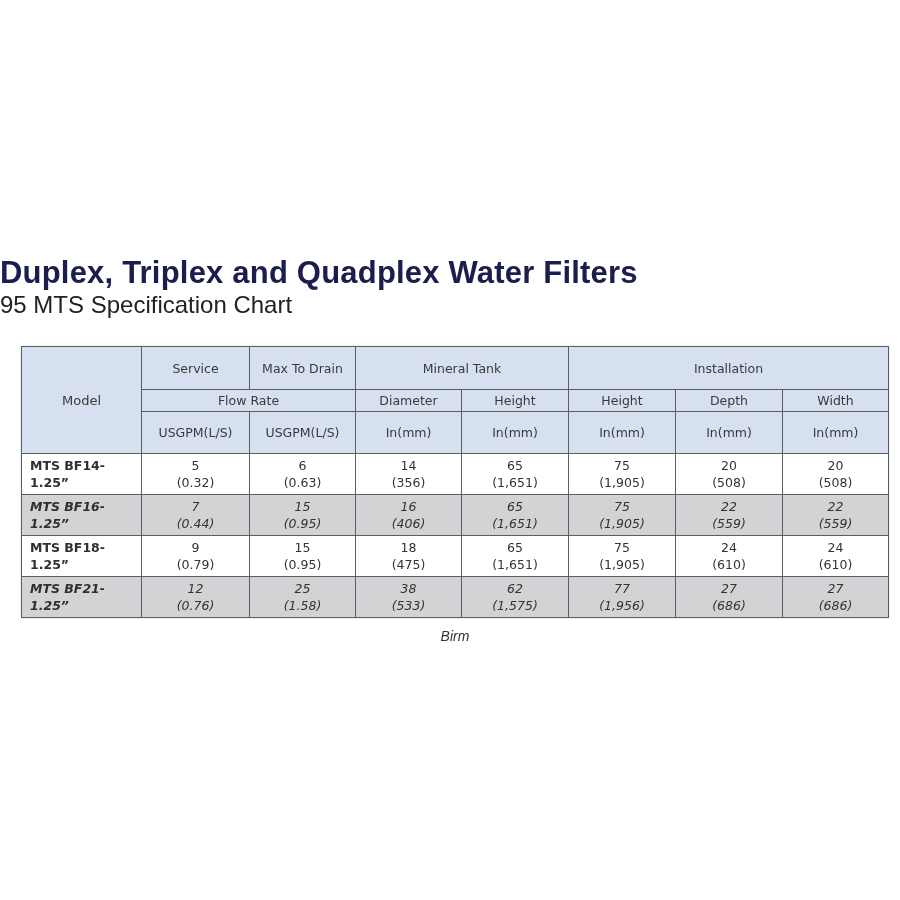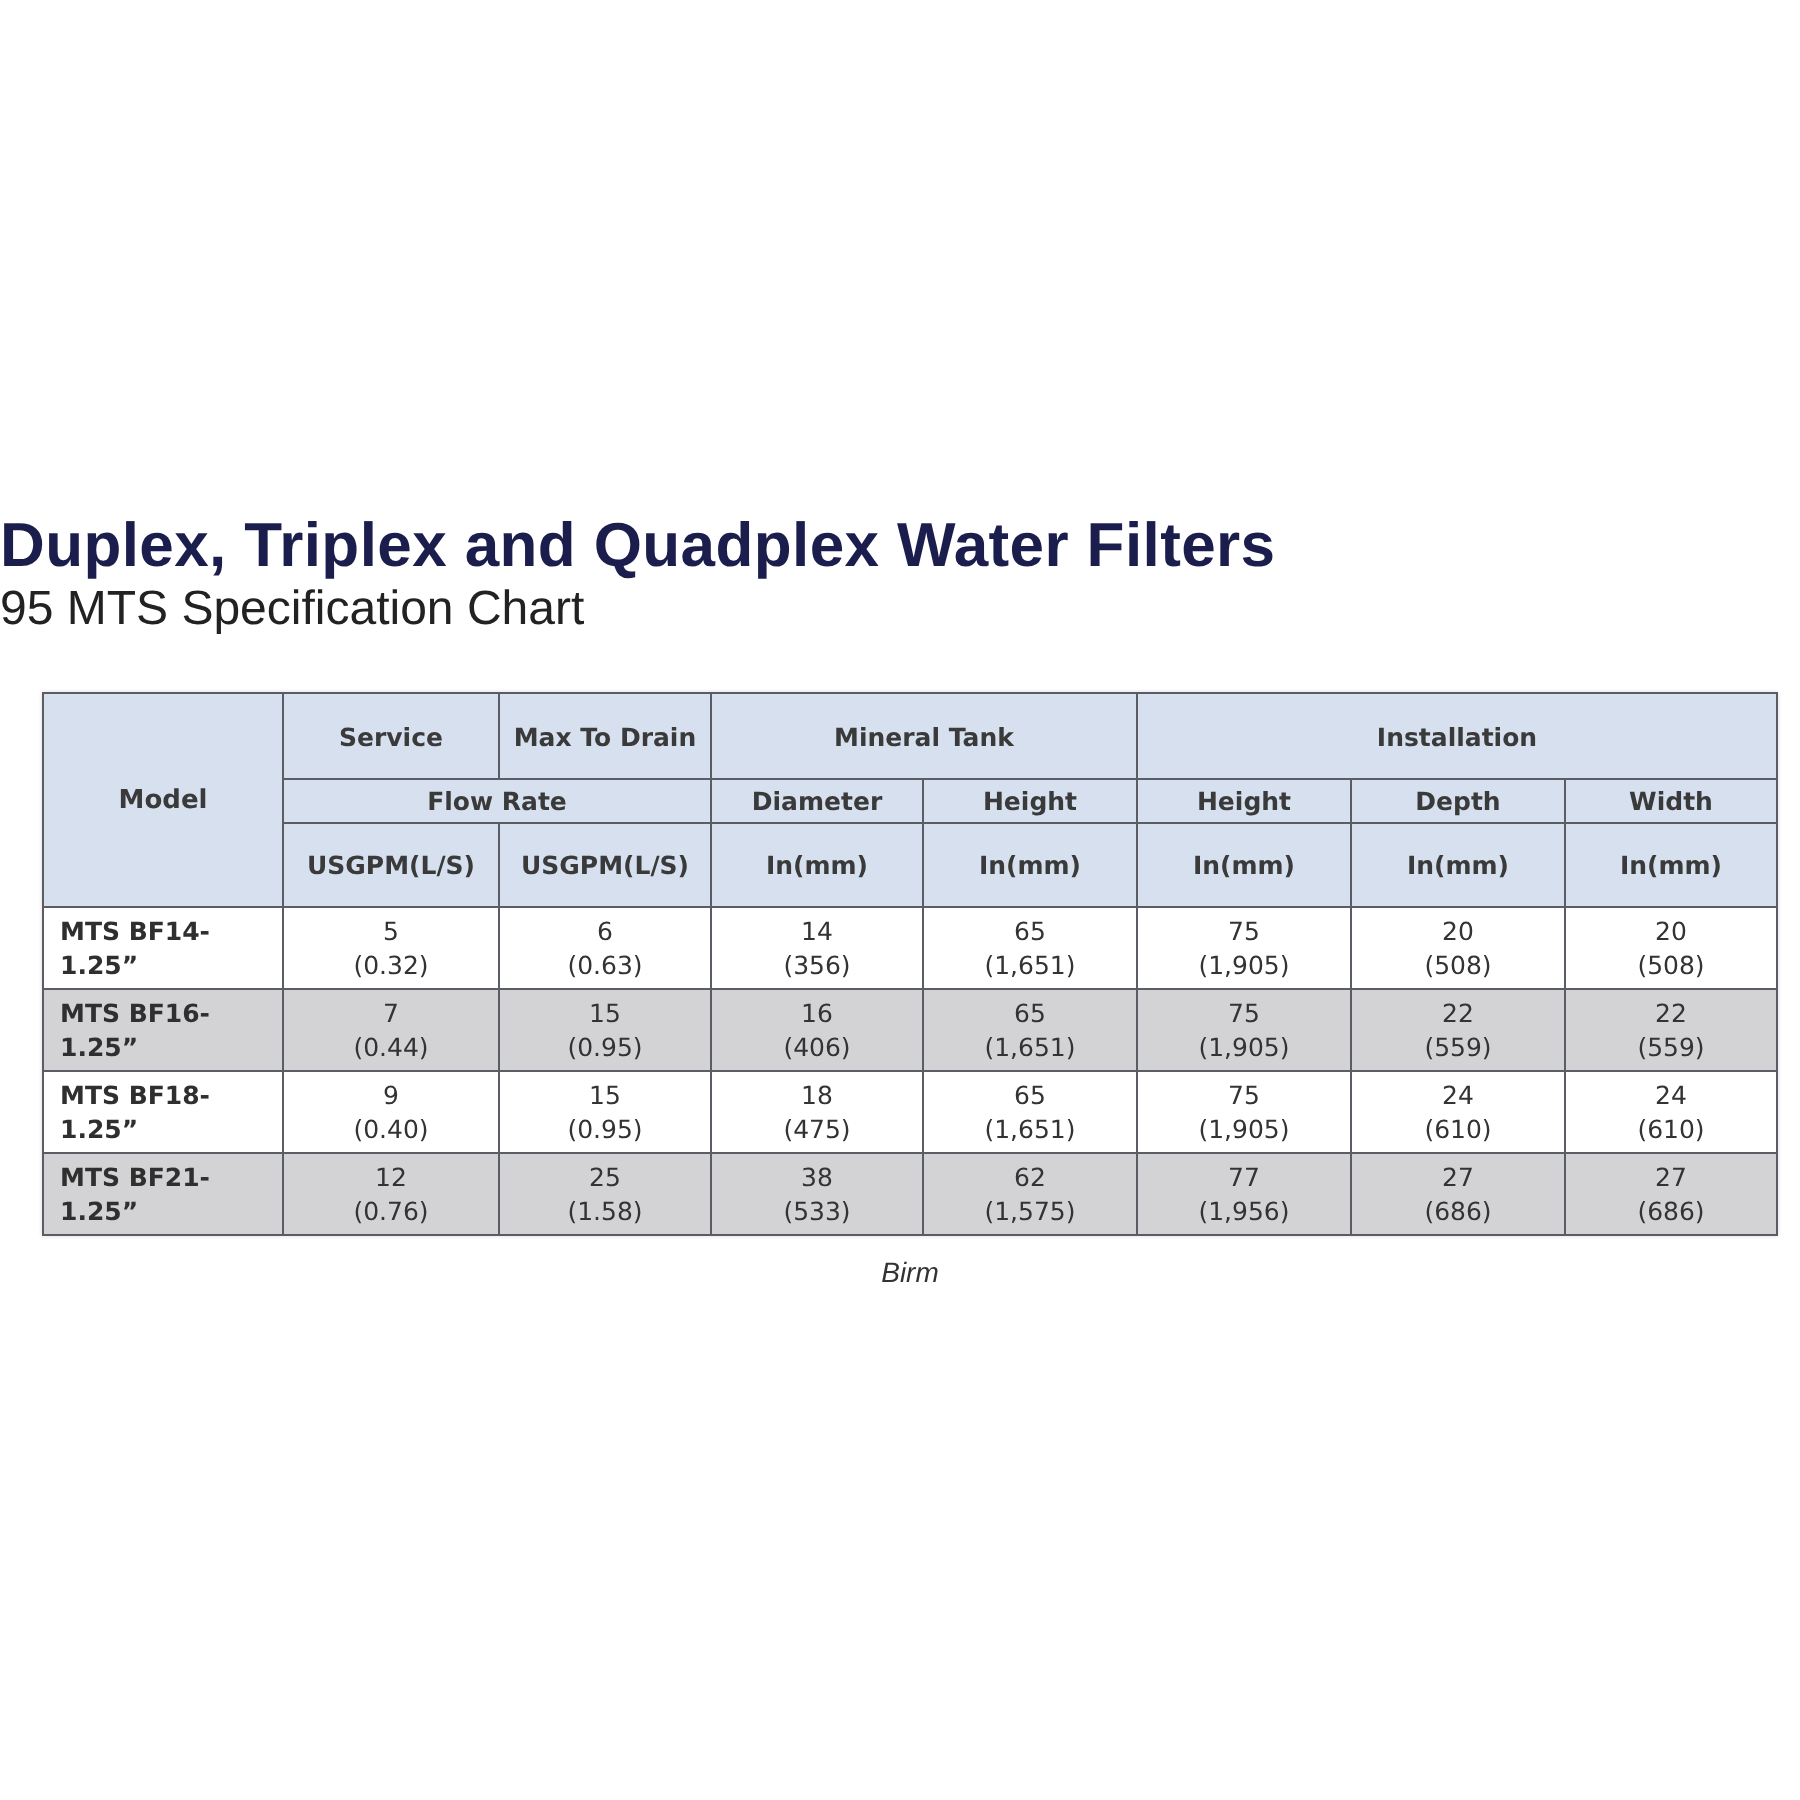--- a/index.html
+++ b/index.html
@@ -49,29 +49,29 @@
     }
     .spec-table td, .spec-table th {
       border: 1.5px solid #5a5e64;
       text-align: center;
       vertical-align: middle;
       padding: 0;
       line-height: 17px;
     }
     .spec-table th {
       background: #d6e0ef;
-      font-weight: bold;
+      font-weight: normal;
       color: #3a3a3a;
       font-size: 12.5px;
     }
     .spec-table th.model-h {
       font-size: 13px;
     }
     .row-odd td { background: #ffffff; }
-    .row-even td { background: #d3d3d5; }
+    .row-even td { background: #d3d3d5; font-style: italic; }
     .spec-table td.model {
       font-weight: bold;
       font-size: 12.5px;
       text-align: left;
       padding-left: 8px;
       color: #2f2f2f;
       margin-top: 28px;
     }
     .spec-table td .v1, .spec-table td .v2 { display: block; }
     .caption {
@@ -193,21 +193,21 @@
         </td>
       <td>
           <span class="v1">22</span>
           <span class="v2">(559)</span>
         </td>
     </tr>
     <tr class="d-row row-odd">
       <td class="model">MTS BF18-1.25”</td>
       <td>
           <span class="v1">9</span>
-          <span class="v2">(0.40)</span>
+          <span class="v2">(0.79)</span>
         </td>
       <td>
           <span class="v1">15</span>
           <span class="v2">(0.95)</span>
         </td>
       <td>
           <span class="v1">18</span>
           <span class="v2">(475)</span>
         </td>
       <td>

